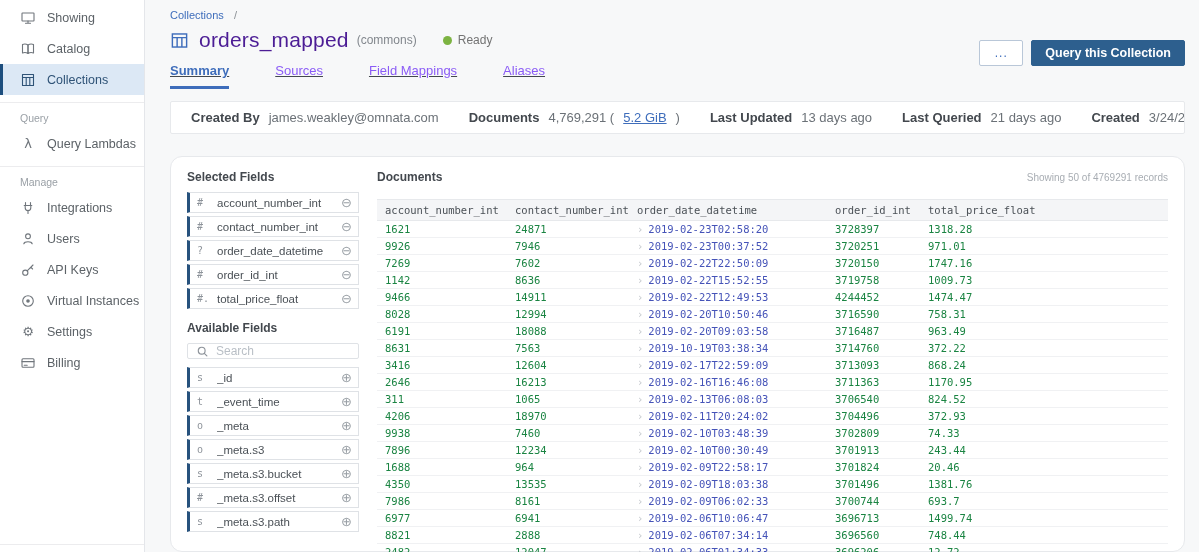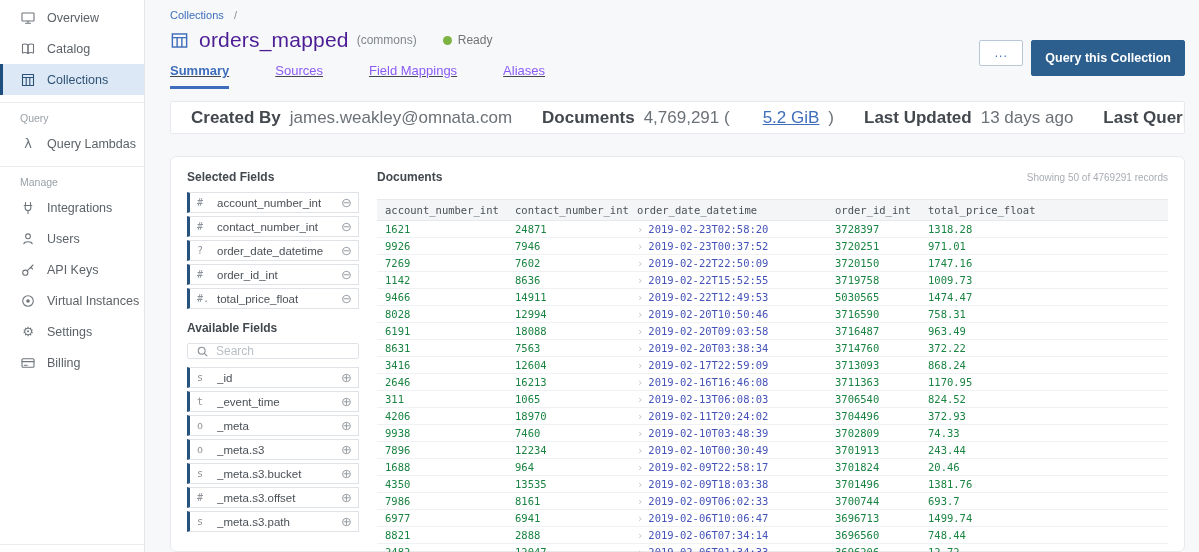--- a/index.html
+++ b/index.html
@@ -44,39 +44,39 @@
   .tabs { display: flex; gap: 46px; margin-top: 11px; font-size: 13px; text-decoration: underline; }
   .tab { padding-bottom: 8px; color: #8b5cf6; cursor: pointer; border-bottom: 3px solid transparent; }
   .tab.active { color: #3e6dbb; border-bottom-color: #3e6dbb; font-weight: 700; }
   .header-actions { position: absolute; right: 14px; top: 40px; display: flex; gap: 8px; }
   .more-btn {
     width: 44px; height: 26px; background: #fff; border: 1px solid #b9c7d8;
     border-radius: 2px; color: #3e6dbb; font-size: 12px; letter-spacing: 1px; cursor: pointer;
     font-family: "Liberation Sans", sans-serif;
   }
   .query-btn {
-    height: 36px; padding: 0 13px; background: #2d5f8e; border: 1px solid #2d5f8e;
+    height: 26px; padding: 0 13px; background: #2d5f8e; border: 1px solid #2d5f8e;
     border-radius: 2px; color: #fff; font-size: 12.5px; font-weight: 600; cursor: pointer;
     font-family: "Liberation Sans", sans-serif;
   }
   
   .meta-card {
     margin: 12px 14px 0 25px; height: 33px; background: #fff;
     border: 1px solid #e7e9ec; border-radius: 2px;
     display: flex; align-items: center; padding: 0 20px; gap: 30px;
-    font-size: 17px; white-space: nowrap; overflow: hidden;
+    font-size: 13px; white-space: nowrap; overflow: hidden;
   }
   .meta-item { display: flex; align-items: center; gap: 9px; }
   .meta-item b { color: #43484e; font-weight: 700; }
   .meta-item .val { color: #6b7177; }
-  .meta-item a { color: #3e6dbb; text-decoration: underline; cursor: pointer; margin-left: 24px; }
+  .meta-item a { color: #3e6dbb; text-decoration: underline; cursor: pointer; }
   
   .content-card {
     margin: 22px 14px 0 25px; height: 396px; background: #fff;
-    border: 1px solid #e7e9ec; border-radius: 6px;
+    border: 1px solid #e7e9ec; border-radius: 12px;
     padding: 13px 16px; display: flex; gap: 18px;
   }
   .fields-col { width: 172px; flex: none; }
   .panel-title { font-size: 12px; font-weight: 700; color: #43484e; margin-bottom: 8px; }
   .panel-title.avail { margin-top: 12px; }
   .field-row {
     display: flex; align-items: center; height: 21px; margin-bottom: 3px;
     border: 1px solid #dfe2e6; border-left: 3px solid #27527d;
     padding: 0 6px 0 7px; font-size: 11.5px; color: #4a5056; background: #fff;
   }
@@ -111,21 +111,21 @@
 
 <aside class="sidebar">
   <nav id="sidebar-nav">
       <div class="side-item">
         <span class="ic">
           <svg width="16" height="16" viewBox="0 0 16 16" fill="none" stroke="currentColor" stroke-width="1.1" stroke-linecap="round" stroke-linejoin="round">
             <rect x="2" y="3" width="12" height="8" rx="0.5"></rect>
             <path d="M8 11v2.2M5.5 13.2h5"></path>
           </svg>
         </span>
-        <span>Overview</span>
+        <span>Showing</span>
       </div>
       <div class="side-item">
         <span class="ic">
           <svg width="16" height="16" viewBox="0 0 16 16" fill="none" stroke="currentColor" stroke-width="1.1" stroke-linecap="round" stroke-linejoin="round">
             <path d="M2.5 3.5C4 2.8 6.5 3 8 4v8.5C6.5 11.5 4 11.3 2.5 12z"></path>
             <path d="M13.5 3.5C12 2.8 9.5 3 8 4v8.5c1.5-1 4-1.2 5.5-.5z"></path>
           </svg>
         </span>
         <span>Catalog</span>
       </div>
@@ -376,41 +376,41 @@
               <td>1142</td>
               <td>8636</td>
               <td class="dt"><span class="chev">›</span><span>2019-02-22T15:52:55</span></td>
               <td>3719758</td>
               <td>1009.73</td>
             </tr>
             <tr>
               <td>9466</td>
               <td>14911</td>
               <td class="dt"><span class="chev">›</span><span>2019-02-22T12:49:53</span></td>
-              <td>5030565</td>
+              <td>4244452</td>
               <td>1474.47</td>
             </tr>
             <tr>
               <td>8028</td>
               <td>12994</td>
               <td class="dt"><span class="chev">›</span><span>2019-02-20T10:50:46</span></td>
               <td>3716590</td>
               <td>758.31</td>
             </tr>
             <tr>
               <td>6191</td>
               <td>18088</td>
               <td class="dt"><span class="chev">›</span><span>2019-02-20T09:03:58</span></td>
               <td>3716487</td>
               <td>963.49</td>
             </tr>
             <tr>
               <td>8631</td>
               <td>7563</td>
-              <td class="dt"><span class="chev">›</span><span>2019-02-20T03:38:34</span></td>
+              <td class="dt"><span class="chev">›</span><span>2019-10-19T03:38:34</span></td>
               <td>3714760</td>
               <td>372.22</td>
             </tr>
             <tr>
               <td>3416</td>
               <td>12604</td>
               <td class="dt"><span class="chev">›</span><span>2019-02-17T22:59:09</span></td>
               <td>3713093</td>
               <td>868.24</td>
             </tr>

